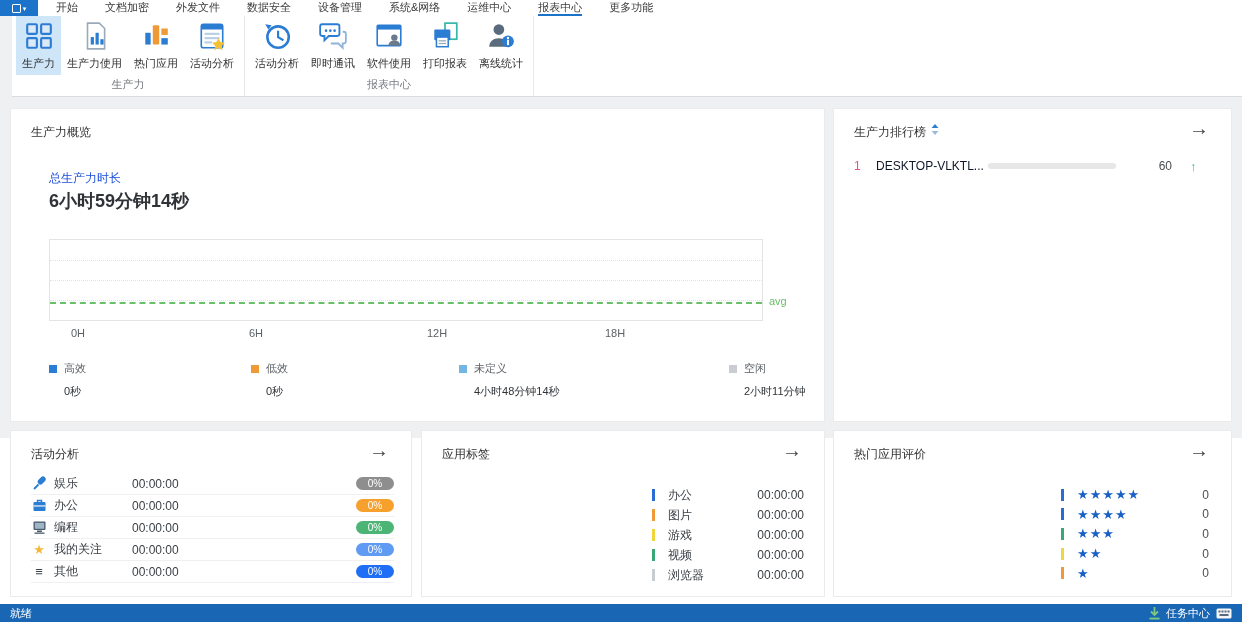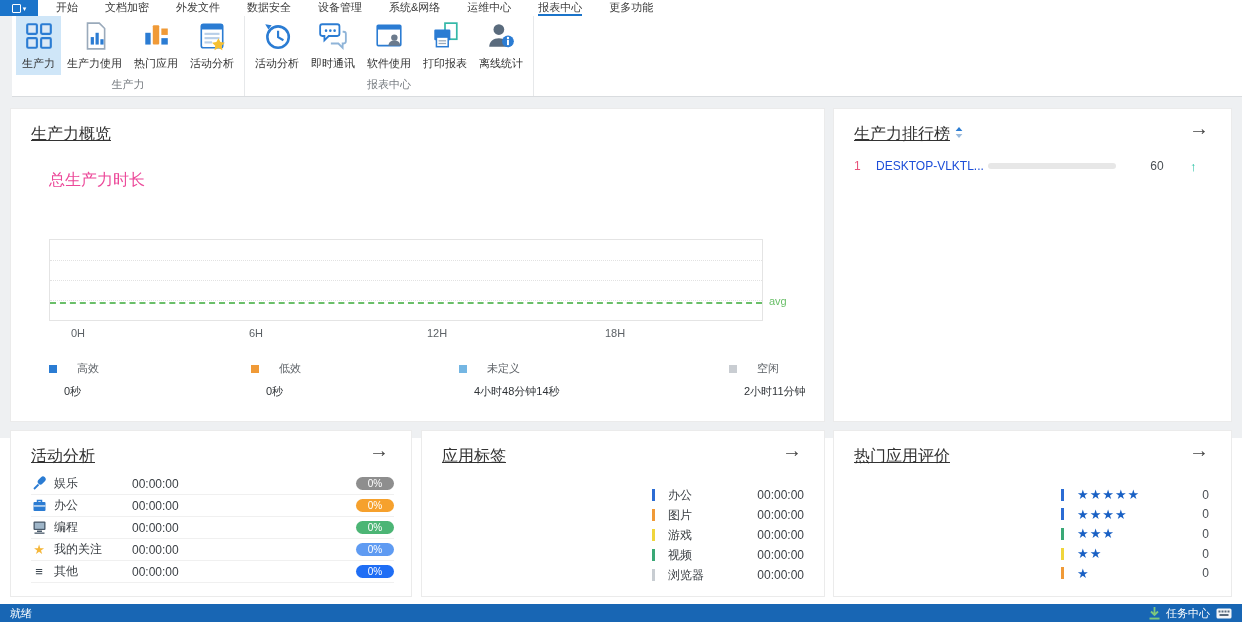--- a/index.html
+++ b/index.html
@@ -32,50 +32,50 @@
   .ribbon-group-label { text-align:center; font-size:11px; color:#767b80; padding:2px 0 4px; }
 
   
   .panel { position:absolute; background:#fff; border:1px solid #ebebeb; }
   #panel-overview { left:10px; top:108px; width:815px; height:314px; }
   #panel-ranking  { left:833px; top:108px; width:399px; height:314px; }
   #panel-activity { left:10px; top:430px; width:402px; height:167px; }
   #panel-apptags  { left:421px; top:430px; width:404px; height:167px; }
   #panel-ratings  { left:833px; top:430px; width:399px; height:167px; }
 
-  .panel-title { position:absolute; left:20px; top:15px; font-size:16px; color:#333;text-decoration:underline; }
+  .panel-title { position:absolute; left:20px; top:15px; font-size:12px; color:#333; }
   .panel-arrow { position:absolute; right:22px; top:8px; font-size:20px; color:#444;
     font-weight:400; cursor:pointer; line-height:22px; }
 
   
-  .ov-total-label { position:absolute; left:38px; top:61px; font-size:16px; color:#ec4899; }
+  .ov-total-label { position:absolute; left:38px; top:61px; font-size:12px; color:#1d4ed8; }
   .ov-total-value { position:absolute; left:38px; top:80px; font-size:18px; font-weight:bold; color:#2f3337; }
   .chart-box { position:absolute; left:38px; top:130px; width:714px; height:82px;
     border:1px solid #e4e4e4; background:#fff; }
   .gridline { position:absolute; left:0; width:100%; border-top:1px dotted #e2e2e2; }
   .avg-line { position:absolute; left:0; width:100%; border-top:2px dashed #6abf69; }
   .avg-label { position:absolute; left:758px; top:186px; font-size:11px; color:#6abf69; }
   .x-ticks { position:absolute; left:54px; top:218px; width:714px; height:14px;text-decoration:underline; }
   .x-tick { position:absolute; top:0; font-size:11px; color:#5c6166; }
   .ov-legend { position:absolute; left:0; top:252px; width:100%; height:48px; }
   .ov-leg-item { position:absolute; top:0; }
-  .ov-leg-head { display:flex; align-items:center; gap:20px; }
+  .ov-leg-head { display:flex; align-items:center; gap:7px; }
   .ov-leg-sq { width:8px; height:8px; }
   .ov-leg-label { font-size:11px; color:#5c6166; }
   .ov-leg-value { font-size:11px; color:#2f3337; margin:8px 0 0 15px; }
 
   
   .rk-sort { display:inline-block; margin-left:5px; vertical-align:1px; cursor:pointer; }
   .rk-row { position:absolute; left:20px; top:46px; width:360px; height:22px;
     display:flex; align-items:center; cursor:pointer; }
   .rk-rank { width:22px; font-size:12px; color:#e8537a; }
-  .rk-name { font-size:12px; color:#1d4ed8; width:112px; white-space:nowrap; overflow:hidden; }
+  .rk-name { font-size:12px; color:#0f172a; width:112px; white-space:nowrap; overflow:hidden; }
   .rk-bar { width:128px; height:6px; border-radius:3px; background:#e7e7e7; overflow:hidden; margin-right:26px; }
   .rk-fill { height:100%; background:#b3b7ba; border-radius:3px; }
-  .rk-value { width:30px; text-align:center; font-size:12px; color:#4a4f54; margin-right:18px; }
+  .rk-value { width:30px; text-align:right; font-size:12px; color:#4a4f54; margin-right:18px; }
   .rk-trend { font-size:13px; color:#1fbfa0; font-weight:bold; }
 
   
   .ac-rows { position:absolute; left:20px; top:42px; width:363px; }
   .ac-row { height:22px; display:flex; align-items:center; border-bottom:1px solid #f0f0f0; cursor:pointer; }
   .ac-icon { width:16px; height:16px; margin-right:7px; display:flex; align-items:center; justify-content:center; }
   .ac-icon .glyph { font-size:13px; line-height:14px; }
   .ac-label { width:78px; font-size:12px; color:#3a3f44; }
   .ac-time { flex:1; font-size:12px; color:#3a3f44; }
   .ac-badge { min-width:38px; height:13px; border-radius:8px; color:#fff; font-size:10px;
@@ -222,20 +222,21 @@
         </div>
       </div>
       <div class="ribbon-group-label">报表中心</div>
     </div>
     <div style="flex:1"></div>
   </div>
 
   <div class="panel" id="panel-overview">
     <div class="panel-title">生产力概览</div>
     <div class="ov-total-label">总生产力时长</div>
+    <div class="ov-total-value">6小时59分钟14秒</div>
 
     <div class="chart-box">
       <div class="gridline" style="top:20px"></div>
       <div class="gridline" style="top:40px"></div>
       <div class="gridline" style="top:60px"></div>
       <div class="avg-line" style="top:62px"></div>
     </div>
     <div class="avg-label">avg</div>
     <div class="x-ticks">
       <span class="x-tick" style="left:6px">0H</span>

